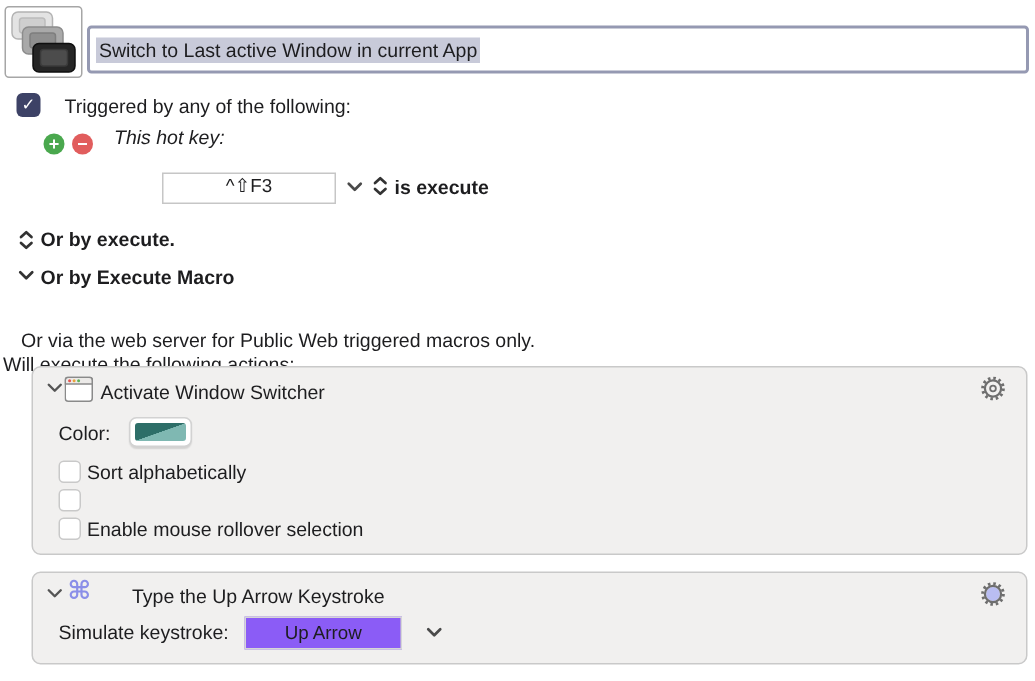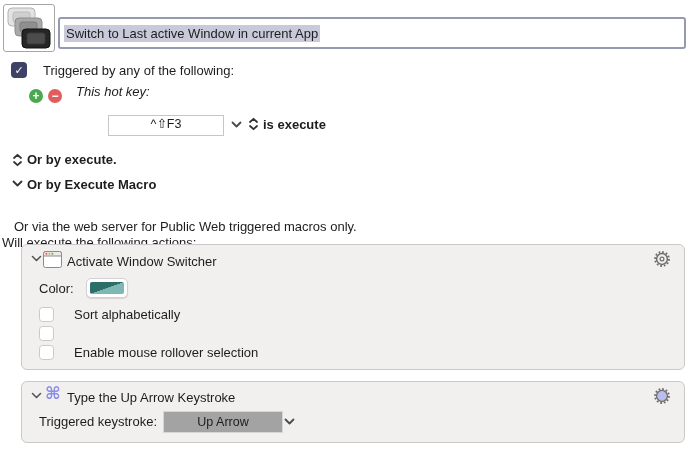--- a/index.html
+++ b/index.html
@@ -45,27 +45,27 @@
   .action-box{left:21px;width:664px;background:#f1f0ef;border:1px solid #c9c9c9;border-radius:6px;}
   .action-1{top:244px;height:126px;}
   .action-2{top:381px;height:62px;}
   .action-box .chev{position:absolute;left:9px;top:10px;}
   .action-box .a-icon{position:absolute;left:21px;top:6px;}
   .action-box .a-title{position:absolute;left:45px;top:9px;}
   .action-box .gear{position:absolute;left:631px;top:5px;}
   .color-label{position:absolute;left:17px;top:36px;}
   .color-well{position:absolute;left:64px;top:33px;width:42px;height:20px;background:#fff;border:1px solid #d2d2d2;border-radius:5px;box-shadow:0 1px 1px rgba(0,0,0,.12);display:flex;align-items:center;justify-content:center;}
   .color-swatch{width:34px;height:12px;border-radius:2px;background:linear-gradient(to bottom right,var(--switcher-dark-teal) 49.5%,var(--switcher-light-teal) 50.5%);}
-  .opt-row{position:absolute;left:17px;display:flex;align-items:center;gap:20px;}
+  .opt-row{position:absolute;left:17px;display:flex;align-items:center;gap:4px;}
   .opt-1{top:62px;} .opt-2{top:81px;} .opt-3{top:100px;}
   .opt-check{width:15px;height:15px;background:#fff;border:1px solid #c9c9c9;border-radius:3.5px;flex:none;}
   .cmd-glyph{position:absolute;left:23px;top:3px;font-size:17px;font-weight:600;color:var(--command-purple);line-height:1;}
-  .action-2 .a-title{top:8px;}
+  .action-2 .a-title{top:8px;margin-left:21px;}
   .sim-label{position:absolute;left:17px;top:32px;}
-  .keystroke-field{position:absolute;left:141px;top:29px;width:120px;height:22px;background:#a3a3a3;border:1px solid #d6d6d6;display:flex;align-items:center;justify-content:center;font-size:12.5px;}
+  .keystroke-field{position:absolute;left:141px;top:29px;width:105px;height:22px;background:#8b5cf6;border:1px solid #d6d6d6;display:flex;align-items:center;justify-content:center;font-size:12.5px;}
   .ks-chevron{position:absolute;left:262px;top:36px;}
   svg{display:block;}
 </style>
 </head>
 <body>
 
 <div class="abs macro-icon-box">
   <span>
     <svg width="48" height="44" viewBox="0 0 48 44">
       <rect x="3" y="2" width="27" height="18" rx="4" fill="#e3e3e3" stroke="#b3b3b3"></rect>
@@ -180,21 +180,21 @@
   <span class="cmd-glyph">⌘</span>
   <span class="a-title">Type the Up Arrow Keystroke</span>
   <span class="gear">
     <svg width="18" height="18" viewBox="0 0 18 18">
       <circle cx="9" cy="9" r="4.6" fill="#b9bdf2"></circle>
       <circle cx="9" cy="9" r="6.9" fill="none" stroke="#6e6e6e" stroke-width="2" stroke-dasharray="1.7 1.91"></circle>
       <circle cx="9" cy="9" r="5.4" fill="none" stroke="#6e6e6e" stroke-width="1.5"></circle>
     </svg>
   </span>
 
-  <span class="sim-label">Triggered keystroke:</span>
+  <span class="sim-label">Simulate keystroke:</span>
   <span class="keystroke-field">
     <span>Up Arrow</span>
   </span>
   <span class="ks-chevron">
     <svg width="11" height="8" viewBox="0 0 11 8">
         <path d="M1.5 1.5 L5.5 5.5 L9.5 1.5" fill="none" stroke="#4a4a4a" stroke-width="1.8" stroke-linecap="round" stroke-linejoin="round"></path>
       </svg>
   </span>
 </div>
 

